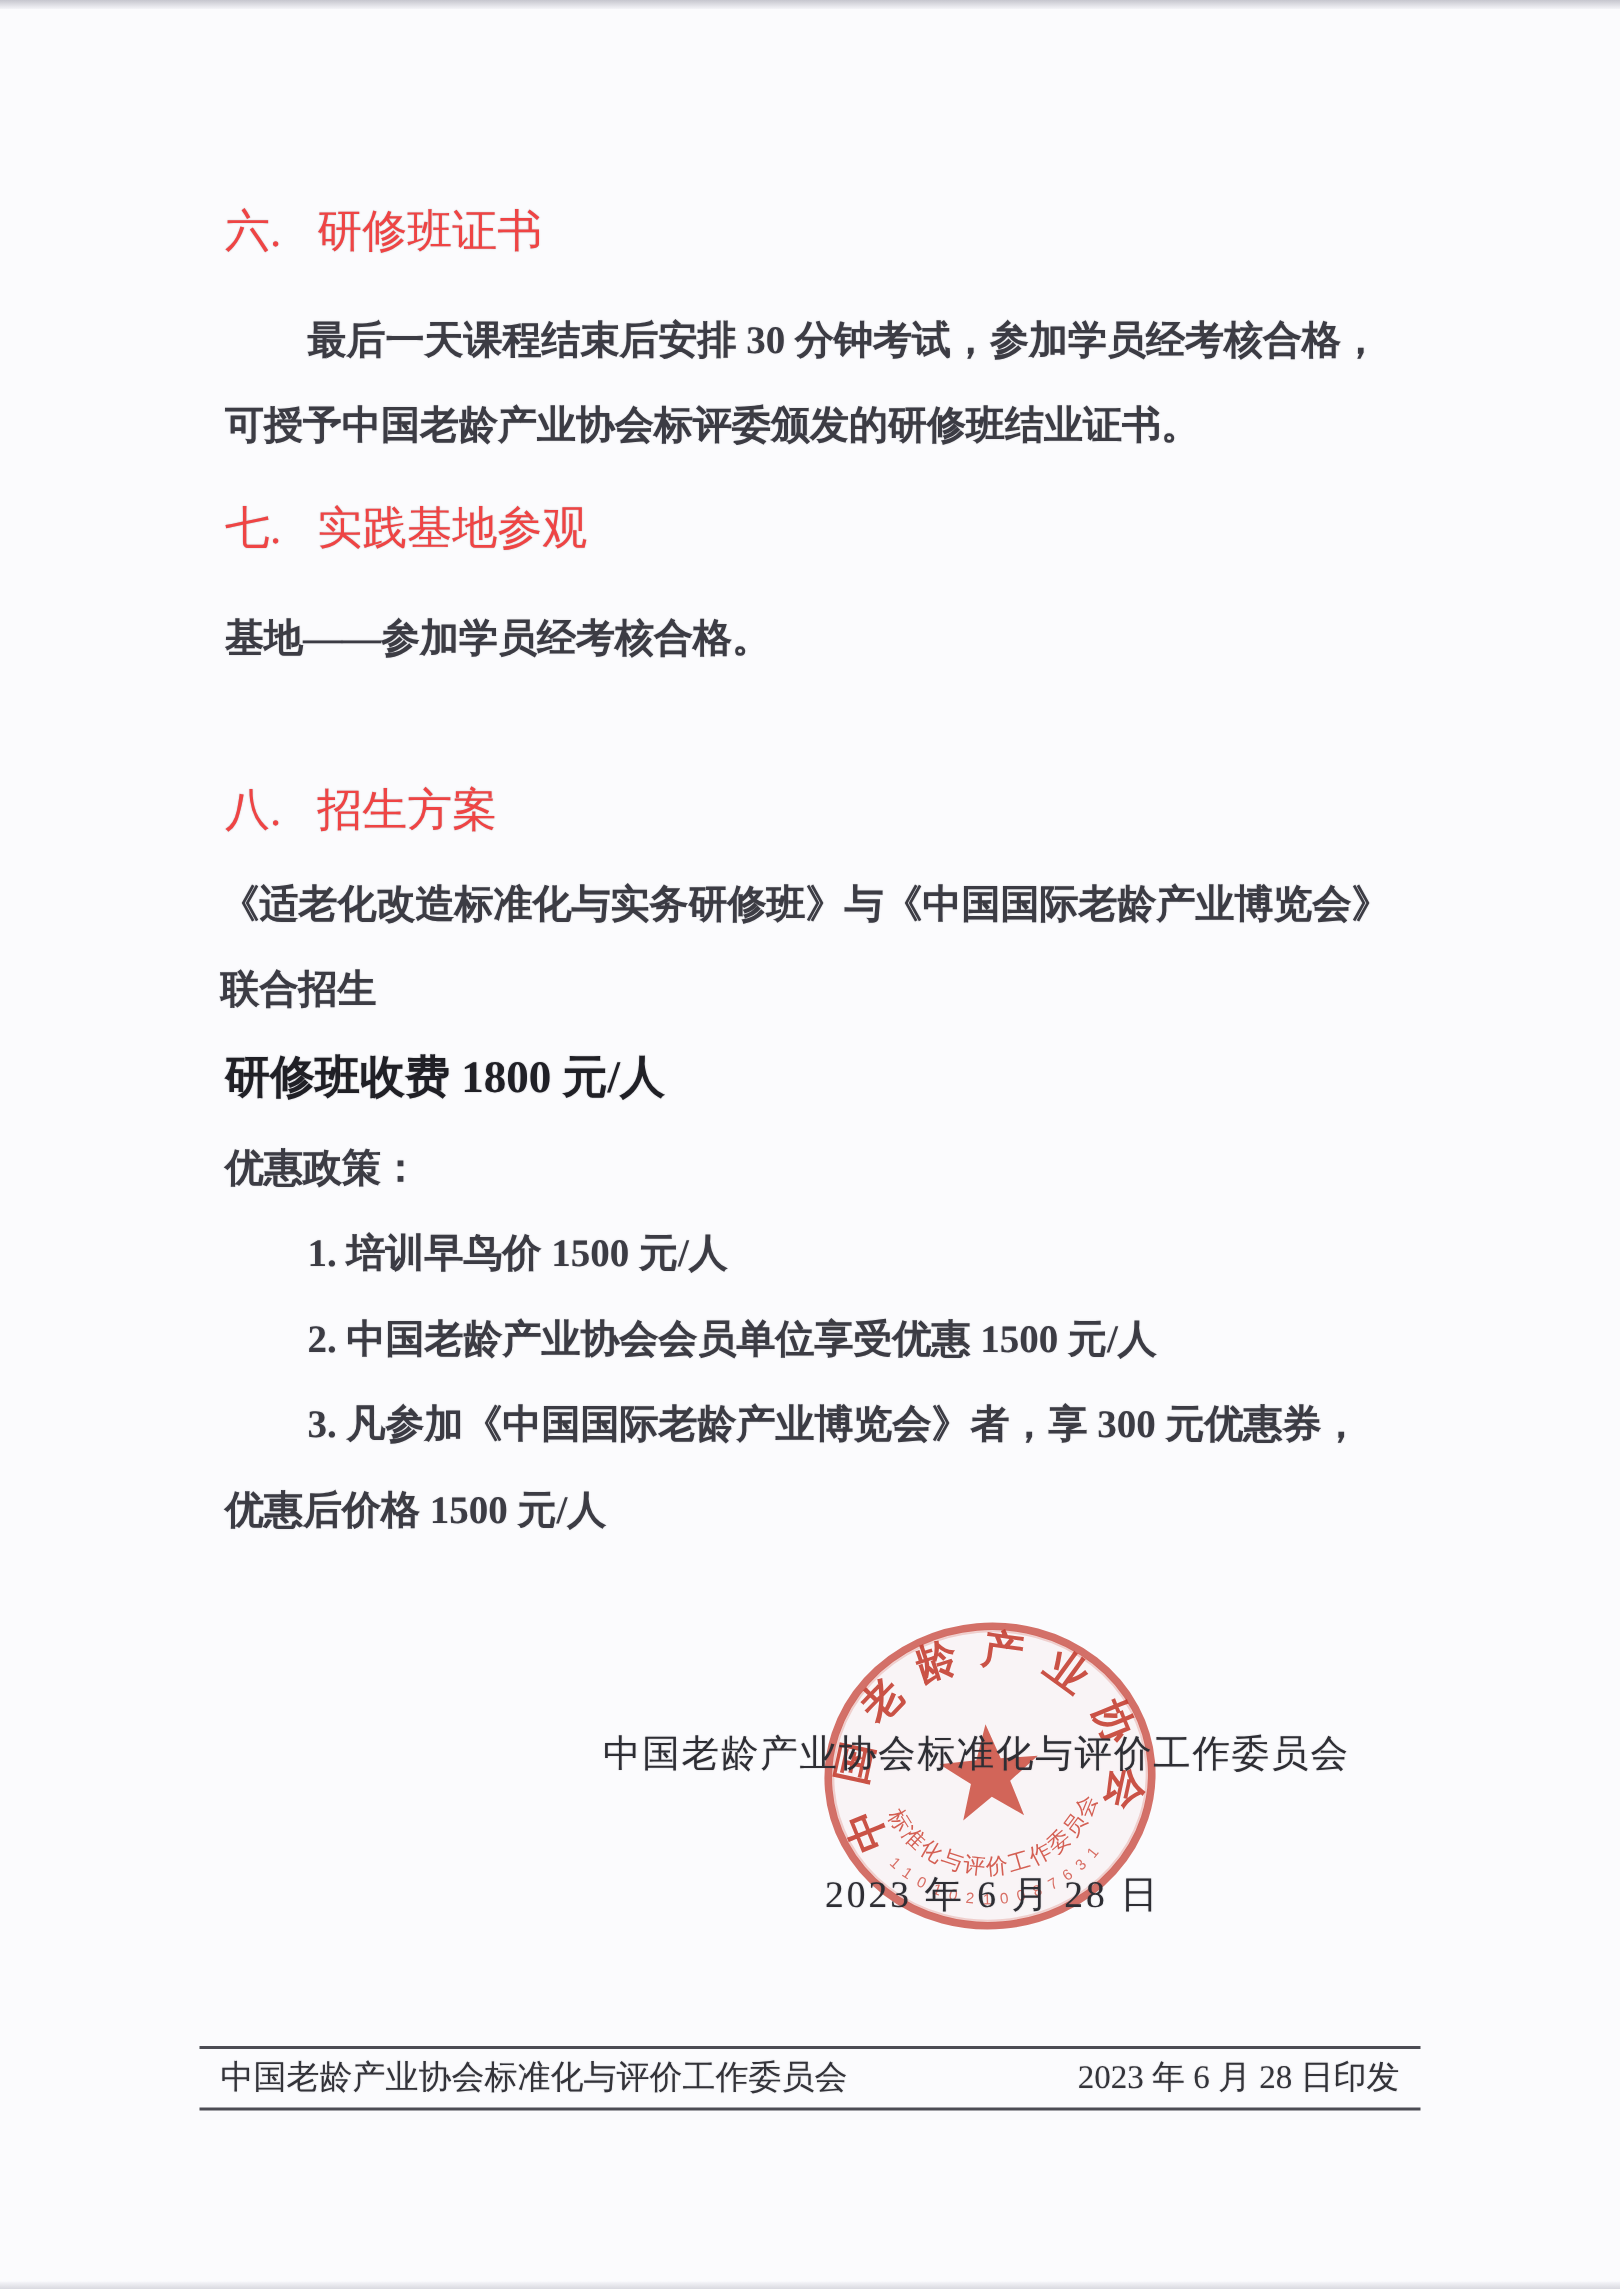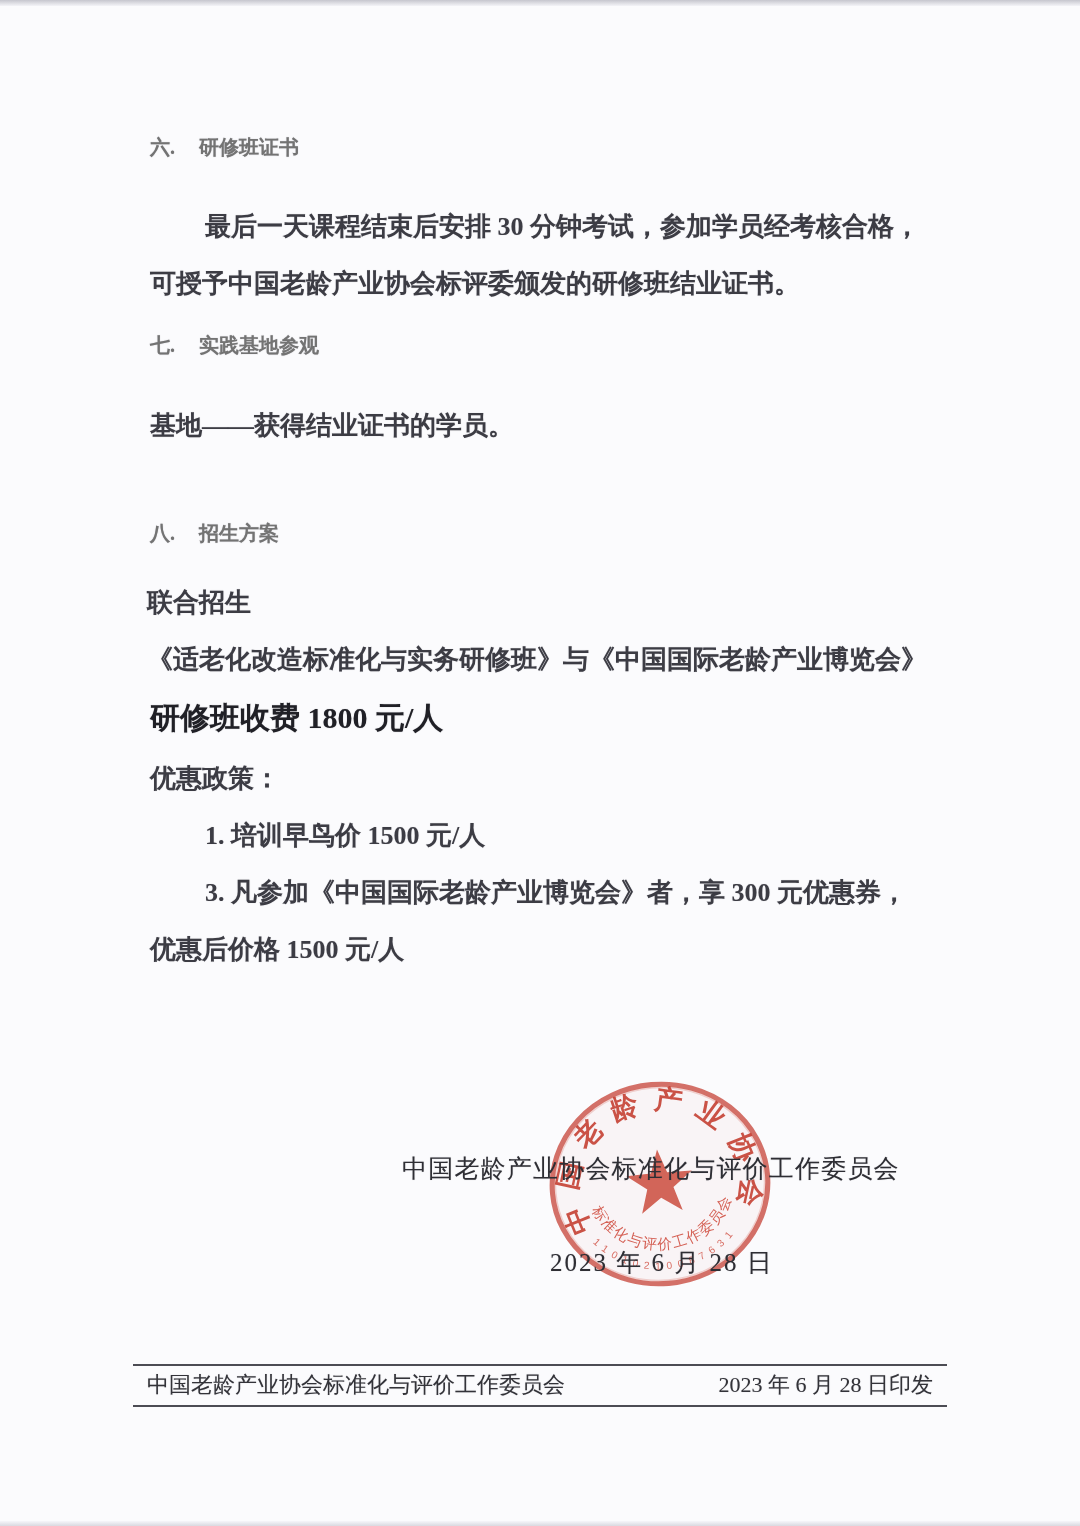--- a/index.html
+++ b/index.html
@@ -14,23 +14,23 @@
   .scan-edge-top {
     position:absolute; top:0; left:0; right:0; height:6px;
     background:linear-gradient(#c6c6ce, #f4f4f8);
   }
   .scan-edge-bottom {
     position:absolute; bottom:0; left:0; right:0; height:5px;
     background:linear-gradient(#f6f6fa, #d9d9e0);
   }
   .abs { position:absolute; }
   .heading {
-    font-weight:bold;
-    color:#737373;
-    font-size:20px;
+    font-weight:normal;
+    color:#ef4444;
+    font-size:30px;
     white-space:nowrap;
     text-shadow:0 0 1px rgba(50,50,60,.35);
   }
   .heading .num { display:inline-block; margin-right:24px; }
   .para { font-size:26px; color:#3c3c44; }
   .para .line {
     height:57px; line-height:57px; white-space:nowrap;
     text-shadow:0 0 1px rgba(70,70,80,.3);
     font-weight:bold;
   }
@@ -67,36 +67,37 @@
 </div>
 <div class="abs para" style="left:150px; top:198px;">
   <div class="line indent">最后一天课程结束后安排 30 分钟考试，参加学员经考核合格，</div>
   <div class="line">可授予中国老龄产业协会标评委颁发的研修班结业证书。</div>
 </div>
 
 <div class="abs heading" style="left:150px; top:332px;">
   <span class="num">七.</span><span>实践基地参观</span>
 </div>
 <div class="abs para" style="left:150px; top:397px;">
-  <div class="line">基地——获得结业证书的学员。</div>
+  <div class="line">基地——参加学员经考核合格。</div>
 </div>
 
 <div class="abs heading" style="left:150px; top:520px;">
   <span class="num">八.</span><span>招生方案</span>
 </div>
 <div class="abs para" style="left:147px; top:574px;">
+  <div class="line">《适老化改造标准化与实务研修班》与《中国国际老龄产业博览会》</div>
   <div class="line">联合招生</div>
-  <div class="line">《适老化改造标准化与实务研修班》与《中国国际老龄产业博览会》</div>
 </div>
 
 <div class="abs price-line" style="left:150px; top:698px;">研修班收费 1800 元/人</div>
 
 <div class="abs para" style="left:150px; top:750px;">
   <div class="line">优惠政策：</div>
   <div class="line indent">1. 培训早鸟价 1500 元/人</div>
+  <div class="line indent">2. 中国老龄产业协会会员单位享受优惠 1500 元/人</div>
   <div class="line indent">3. 凡参加《中国国际老龄产业博览会》者，享 300 元优惠券，</div>
   <div class="line">优惠后价格 1500 元/人</div>
 </div>
 
 <div class="abs" id="seal-wrap" style="left:546px; top:1078px; width:228px; height:212px;">
   <svg width="228" height="212" viewBox="0 0 224 208">
     <defs>
       <path id="arcTop" d="M 39.5,134.9 A 80,73 0 1 1 184.5,134.9"></path>
       <path id="arcBottom" d="M 43.2,122.7 A 72,64 0 0 0 180.8,122.7"></path>
       <path id="arcSerial" d="M 38.3,152.2 A 90,84 0 0 0 185.7,152.2"></path>

